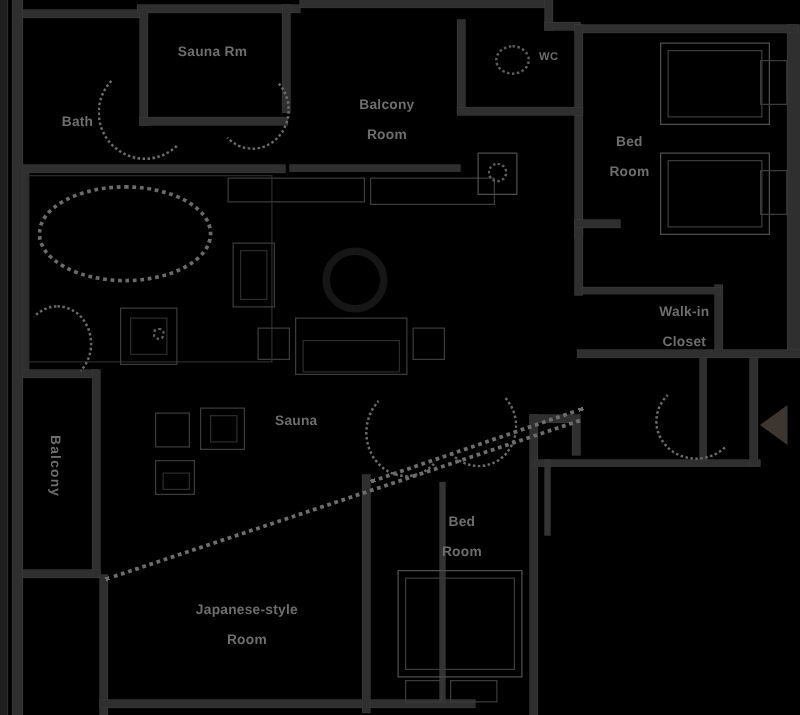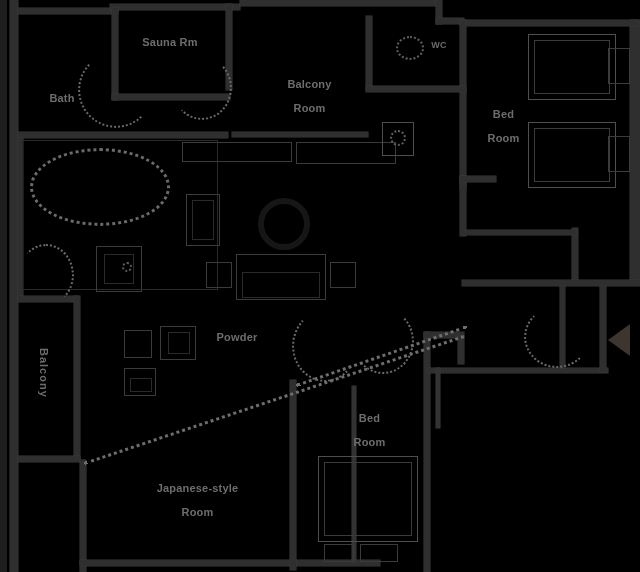--- a/index.html
+++ b/index.html
@@ -210,22 +210,26 @@
     <span>Room</span>
   </div>
 
   <div class="lab sm" style="left:424px; top:40px; width:30px;">WC</div>
 
   <div class="lab" style="left:470px; top:96px; width:54px;">
     <span>Bed</span><br>
     <span>Room</span>
   </div>
 
-
-  <div class="lab" style="left:208px; top:331px; width:58px;">Powder</div>
+  <div class="lab" style="left:506px; top:232px; width:70px;">
+    <span>Walk-in</span><br>
+    <span>Closet</span>
+  </div>
+
+  <div class="lab" style="left:208px; top:331px; width:58px;">Sauna</div>
 
   <div class="lab vert" style="left:38px; top:330px; height:86px;">Balcony</div>
 
   <div class="lab" style="left:124px; top:470px; width:134px;">
     <span>Japanese-style</span><br>
     <span>Room</span>
   </div>
 
   <div class="lab" style="left:336px; top:400px; width:54px;">
     <span>Bed</span><br>

